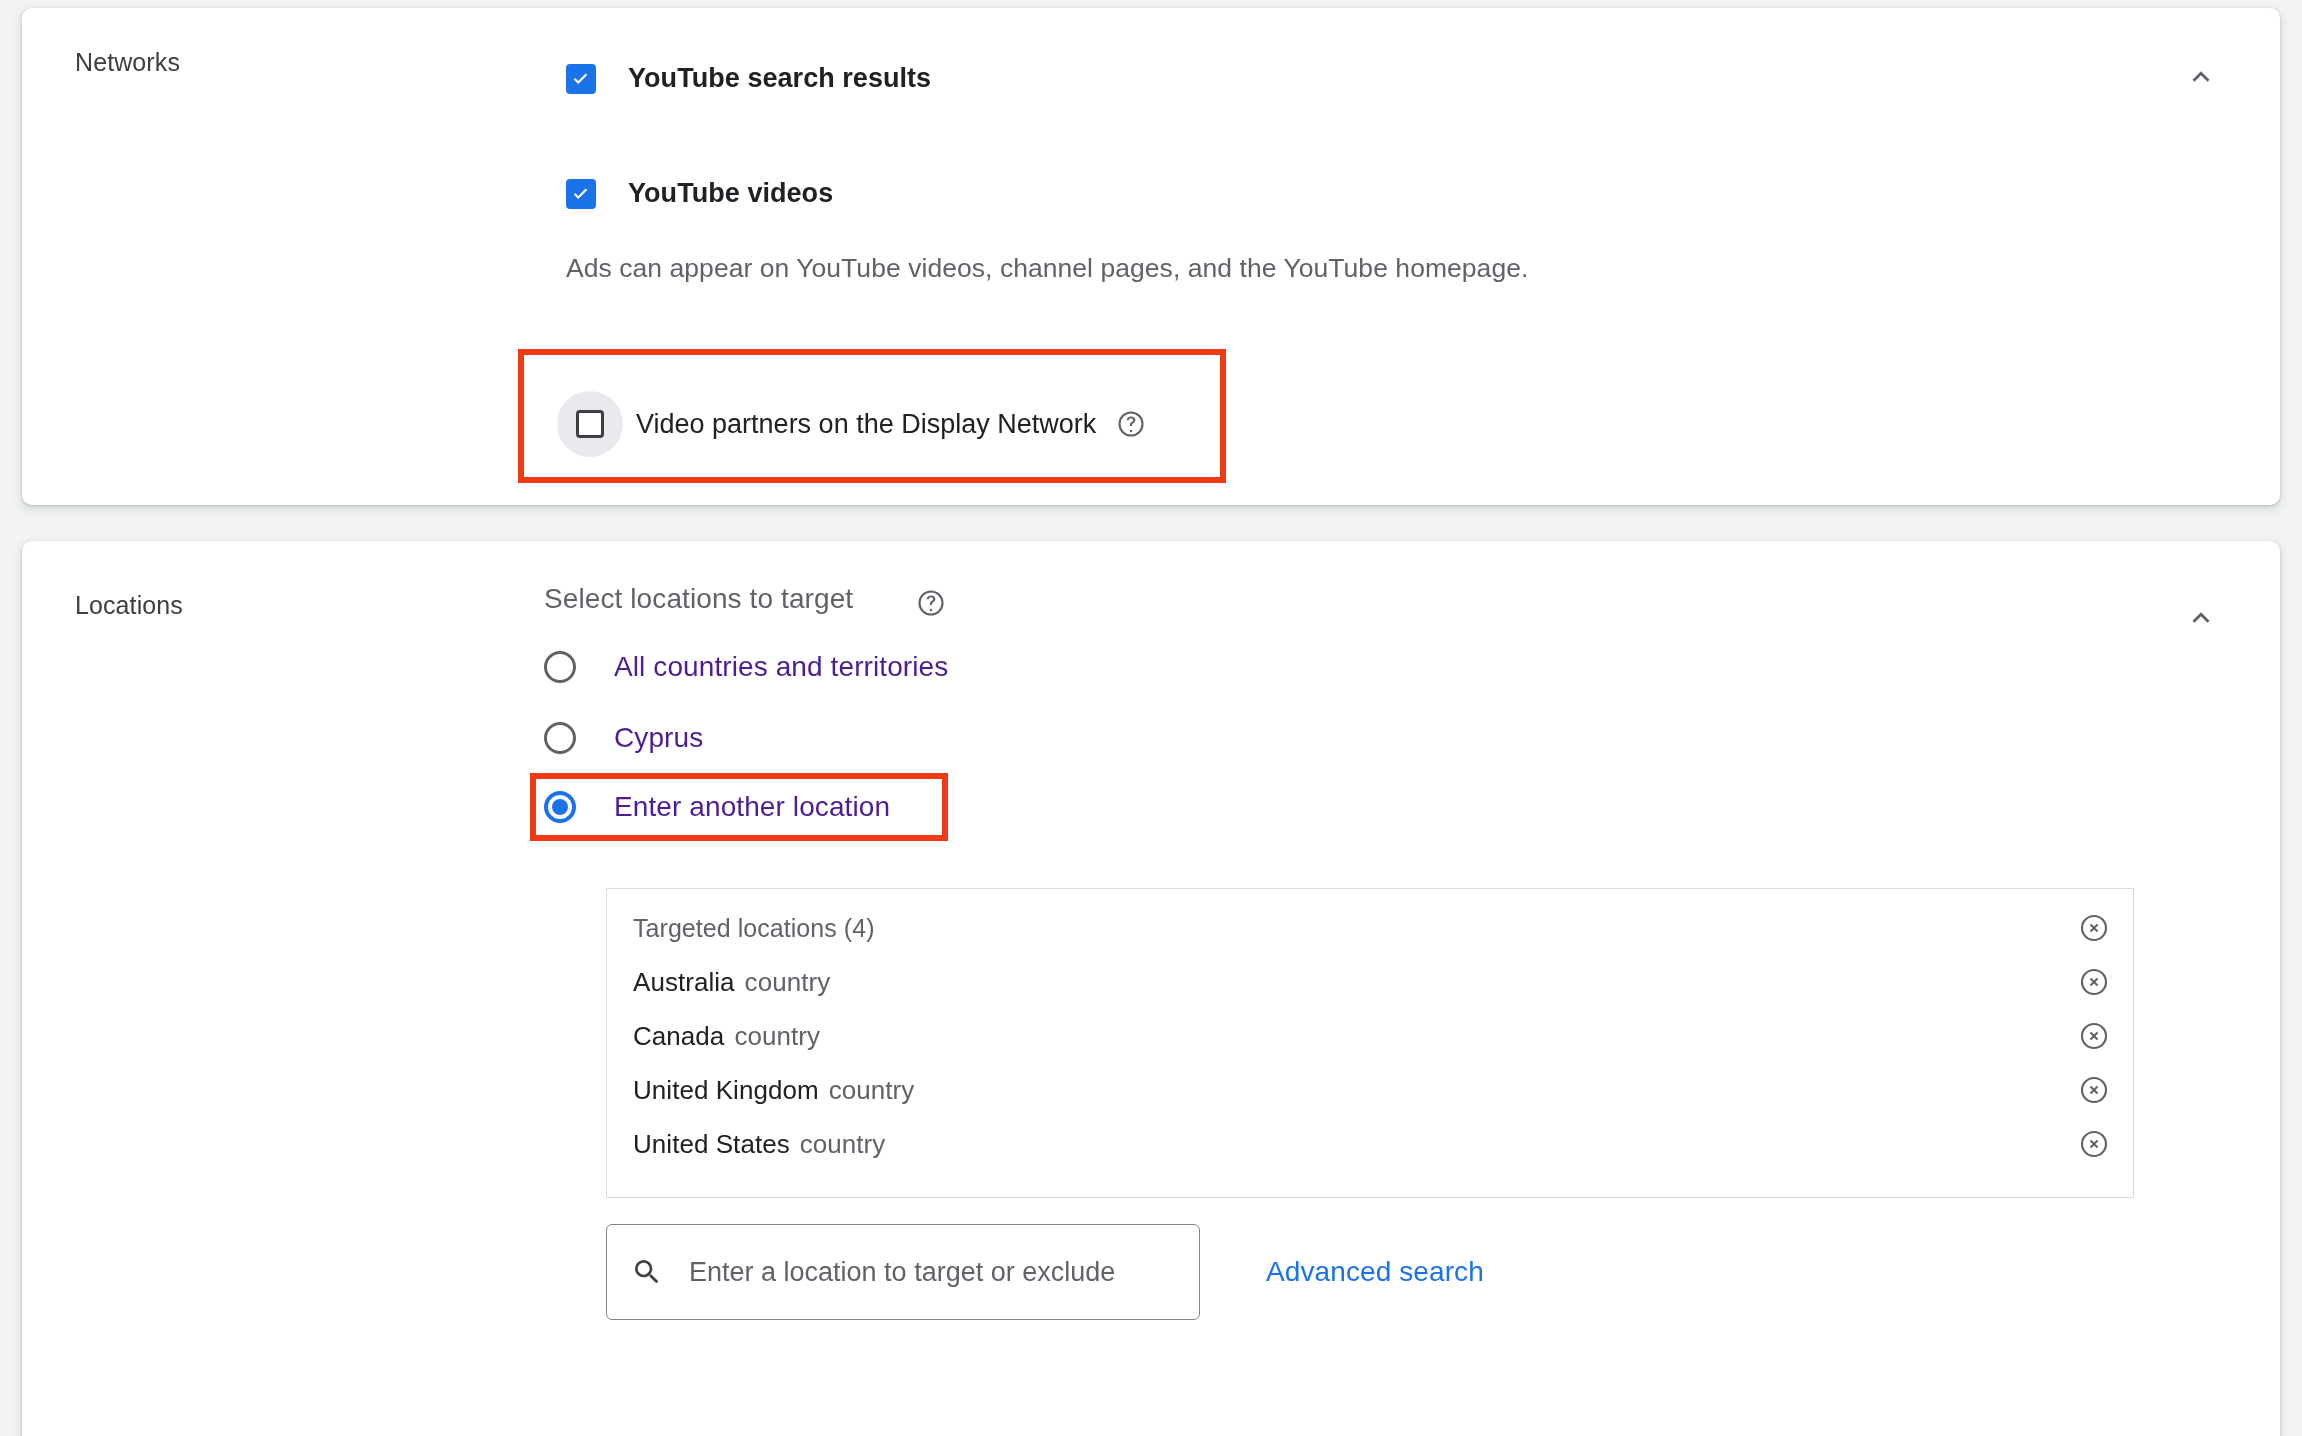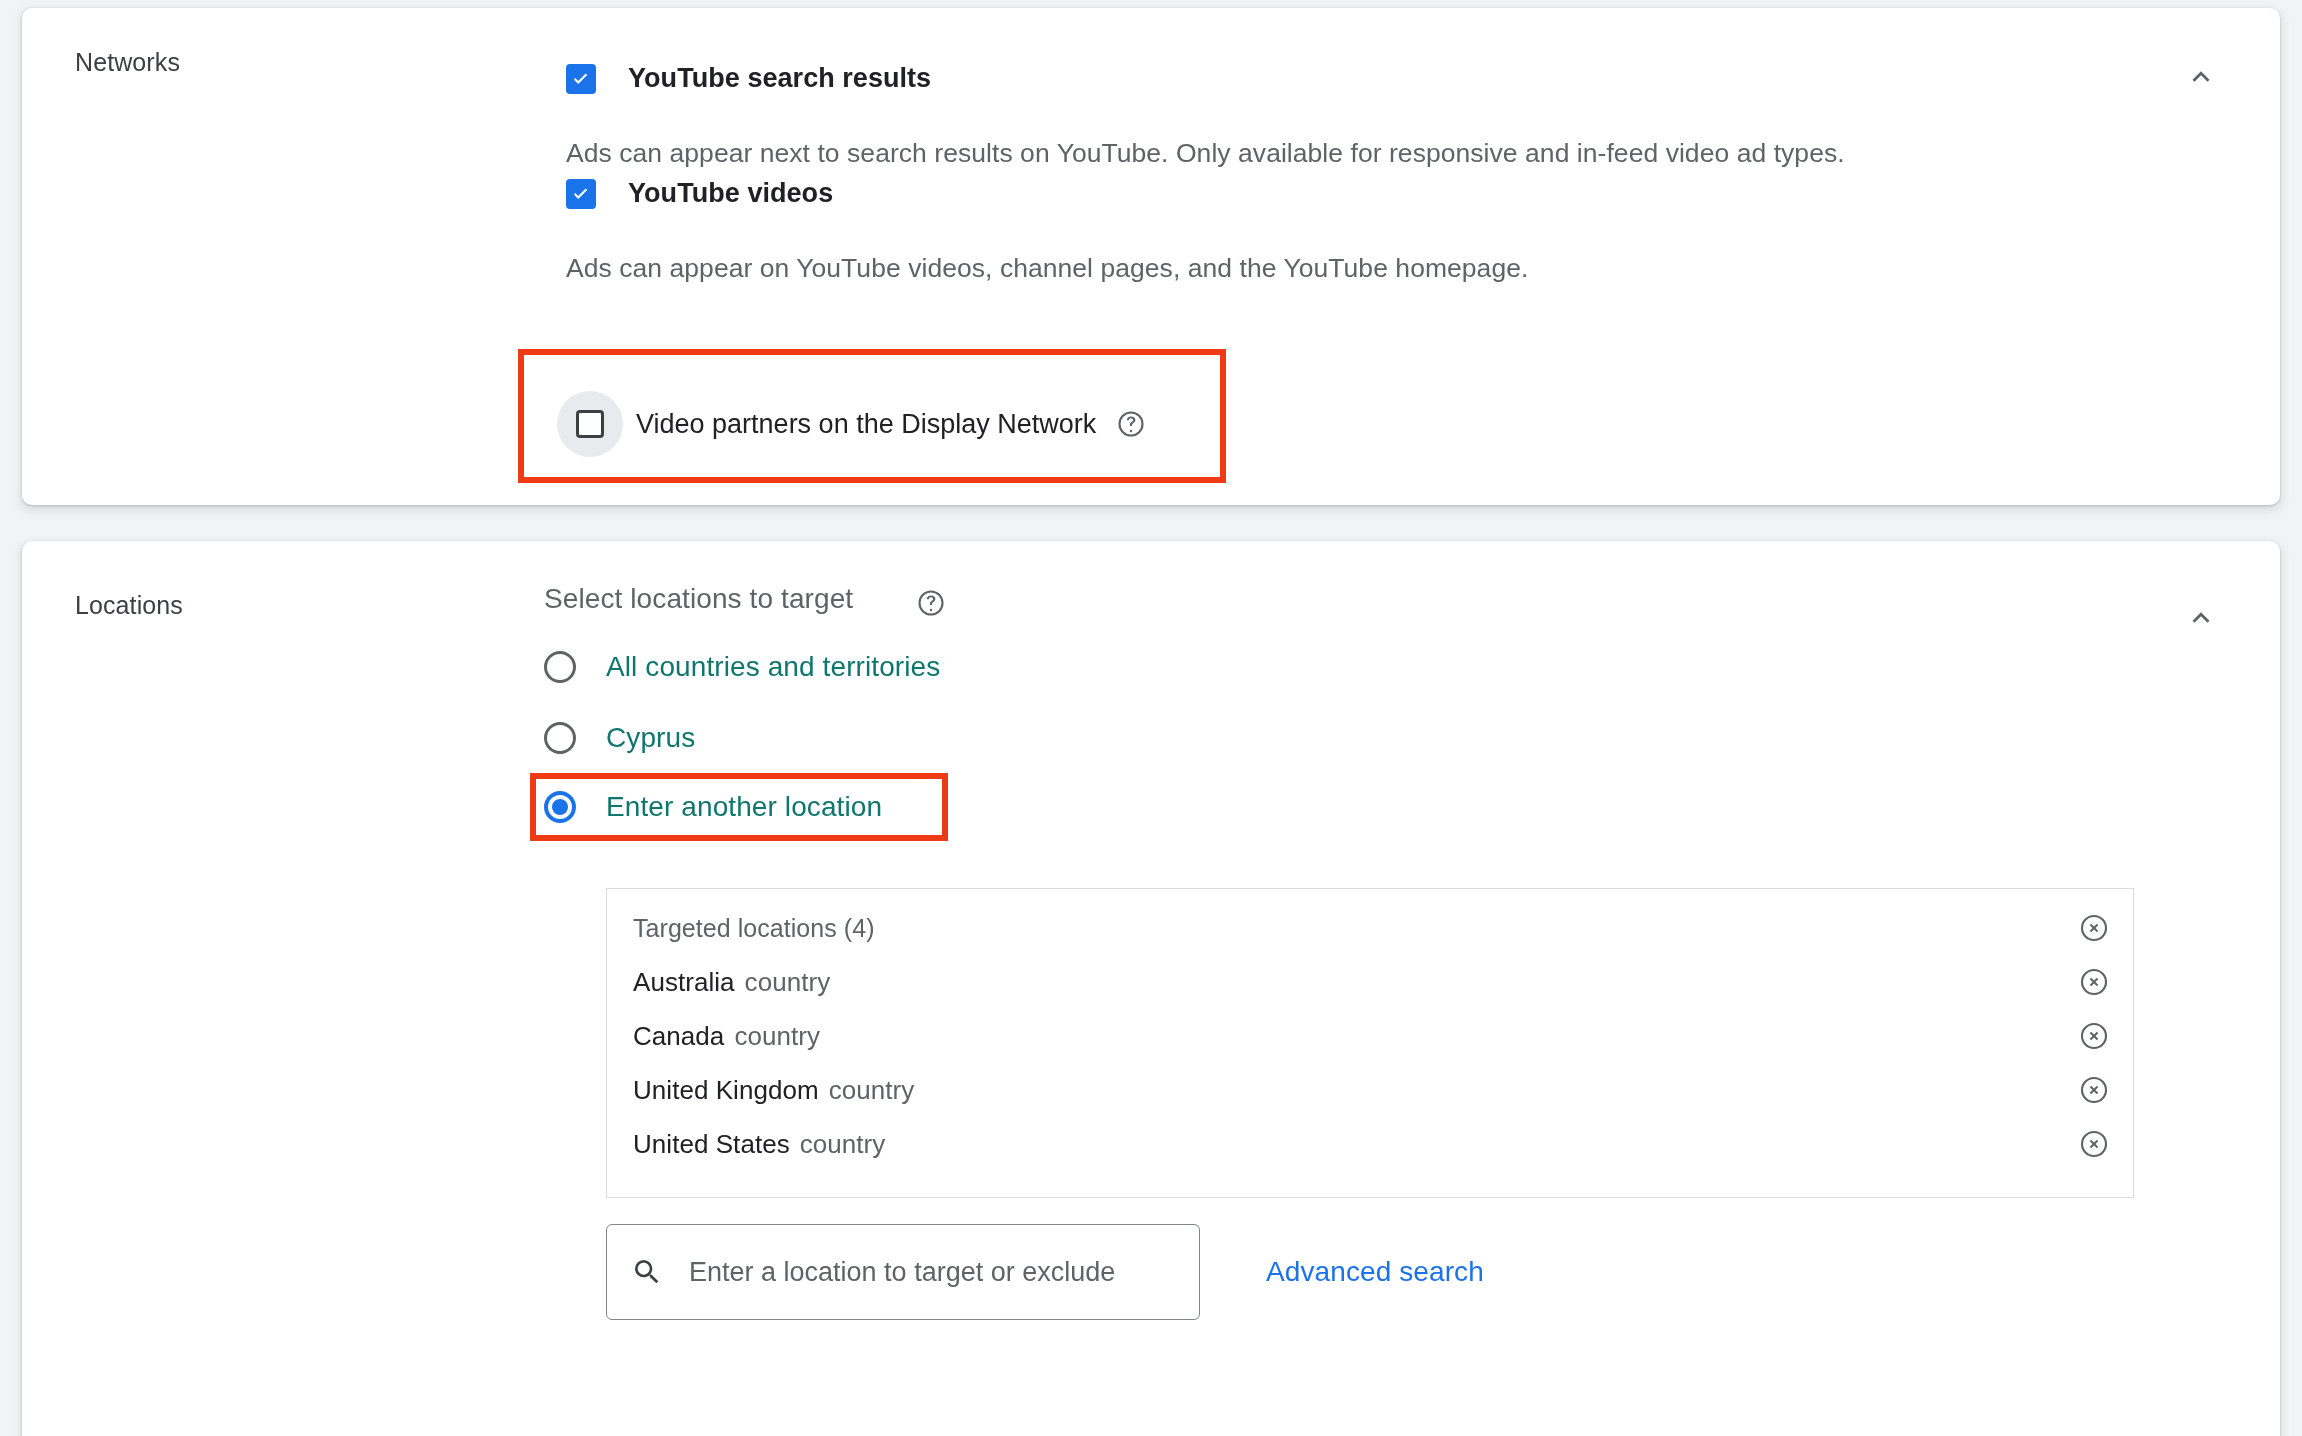--- a/index.html
+++ b/index.html
@@ -204,22 +204,22 @@
     left: 50%;
     top: 50%;
     transform: translate(-50%, -50%);
     width: 16px;
     height: 16px;
     border-radius: 50%;
     background: #1a73e8;
   }
   .radio-label {
     font-size: 28px;
-    color: #0f766e;
-    margin-left: 30px;
+    color: #4c1d95;
+    margin-left: 38px;
     white-space: nowrap;
     letter-spacing: 0.1px;
   }
 
   
   #targeted-panel {
     position: absolute;
     left: 606px;
     top: 888px;
     width: 1528px;
@@ -319,21 +319,20 @@
 
     <div class="cb-row" style="left:544px; top:55px;">
       <span class="checkbox">
         <svg width="24" height="24" viewBox="0 0 24 24" aria-hidden="true">
           <path d="M9.2 16.9 4.8 12.5l1.5-1.5 2.9 2.9 7.5-7.5 1.5 1.5z" fill="#ffffff"></path>
         </svg>
       </span>
       <span class="cb-label">YouTube search results</span>
     </div>
 
-    <div class="helper-text" style="left:544px; top:130px;">Ads can appear next to search results on YouTube. Only available for responsive and in-feed video ad types.</div>
 
     <div class="cb-row" style="left:544px; top:170px;">
       <span class="checkbox">
         <svg width="24" height="24" viewBox="0 0 24 24" aria-hidden="true">
           <path d="M9.2 16.9 4.8 12.5l1.5-1.5 2.9 2.9 7.5-7.5 1.5 1.5z" fill="#ffffff"></path>
         </svg>
       </span>
       <span class="cb-label">YouTube videos</span>
     </div>
 

